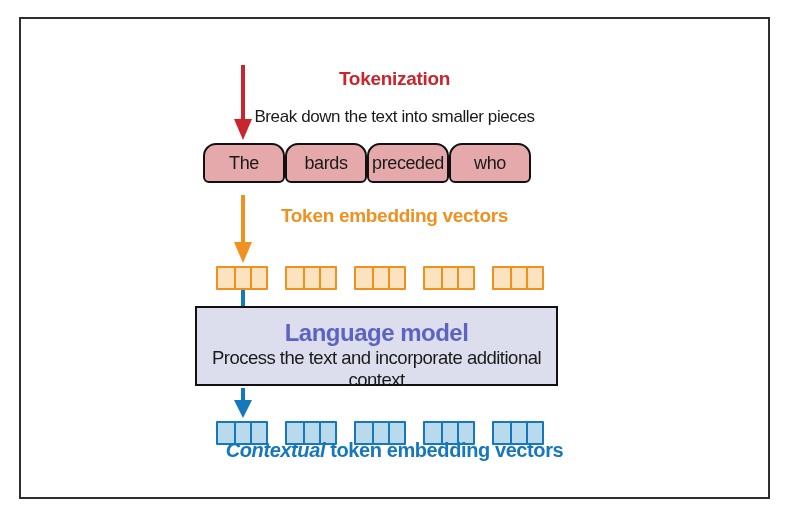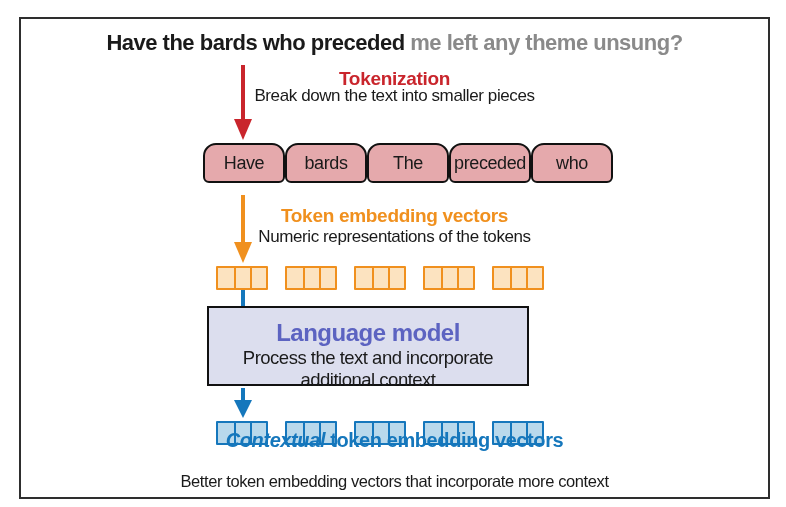--- a/index.html
+++ b/index.html
@@ -43,64 +43,58 @@
   }
   .cell-group{display:flex;border:2px solid;border-radius:1px;}
   .cell{box-sizing:border-box;width:16px;height:20px;}
   .cells-row.orange .cell-group{border-color:var(--orange);}
   .cells-row.orange .cell{background:var(--orange-fill);border-left:2px solid var(--orange);}
   .cells-row.blue .cell-group{border-color:var(--blue);}
   .cells-row.blue .cell{background:var(--blue-fill);border-left:2px solid var(--blue);}
   .cell:first-child{border-left:none !important;}
   
   .lm-box{
-    position:absolute;left:186px;top:287px;width:322px;height:80px;
+    position:absolute;left:174px;top:287px;width:363px;height:80px;
     box-sizing:border-box;background:var(--lavender-fill);
     border:2.5px solid #111;text-align:center;
   }
   .lm-title{margin-top:11px;font-size:24px;font-weight:bold;color:var(--periwinkle);letter-spacing:-0.5px;}
   .lm-desc{font-size:18.5px;letter-spacing:-0.5px;}
   .connector{position:absolute;left:220px;top:271px;width:4px;height:17px;background:var(--blue);}
-  .ctx-label{top:410px;font-size:20px;font-weight:bold;color:var(--blue);letter-spacing:-0.4px;}
+  .ctx-label{top:420px;font-size:20px;font-weight:bold;color:var(--blue);letter-spacing:-0.4px;}
   .ctx-label .it{font-style:italic;}
   .bottom-desc{top:453px;font-size:16.5px;letter-spacing:-0.4px;}
 </style>
 </head>
 <body>
 
 <div class="frame">
 
-  <div class="centered title">
-    <span>Have the bards who preceded</span>
-    <span class="muted">me left any theme unsung?</span>
-  </div>
 
   <svg class="arrow" style="top:46px" width="20" height="75">
     <line x1="10" y1="0" x2="10" y2="57" stroke="var(--red)" stroke-width="4"></line>
     <polygon points="1,54 19,54 10,75" fill="var(--red)"></polygon>
   </svg>
 
   <div class="centered step-label red" style="top:49px">Tokenization</div>
-  <div class="centered desc" style="top:67px">Break down the text into smaller pieces</div>
+  <div class="centered desc" style="top:88px">Break down the text into smaller pieces</div>
 
   <div class="token-row">
-    <div class="token-box">Have</div>
+    <div class="token-box">The</div>
     <div class="token-box">bards</div>
-    <div class="token-box">The</div>
     <div class="token-box">preceded</div>
     <div class="token-box">who</div>
   </div>
 
   <svg class="arrow" style="top:176px" width="20" height="68">
     <line x1="10" y1="0" x2="10" y2="50" stroke="var(--orange)" stroke-width="4"></line>
     <polygon points="1,47 19,47 10,68" fill="var(--orange)"></polygon>
   </svg>
 
   <div class="centered step-label orange" style="top:186px">Token embedding vectors</div>
-  <div class="centered desc" style="top:208px">Numeric representations of the tokens</div>
 
   <div class="cells-row orange" style="top:247px">
       <div class="cell-group">
         <div class="cell"></div>
         <div class="cell"></div>
         <div class="cell"></div>
       </div>
       <div class="cell-group">
         <div class="cell"></div>
         <div class="cell"></div>
@@ -159,15 +153,14 @@
       <div class="cell-group">
         <div class="cell"></div>
         <div class="cell"></div>
         <div class="cell"></div>
       </div>
     </div>
 
   <div class="centered ctx-label">
     <span class="it">Contextual</span><span> token embedding vectors</span>
   </div>
-  <div class="centered bottom-desc">Better token embedding vectors that incorporate more context</div>
 
 </div>
 
 </body></html>

